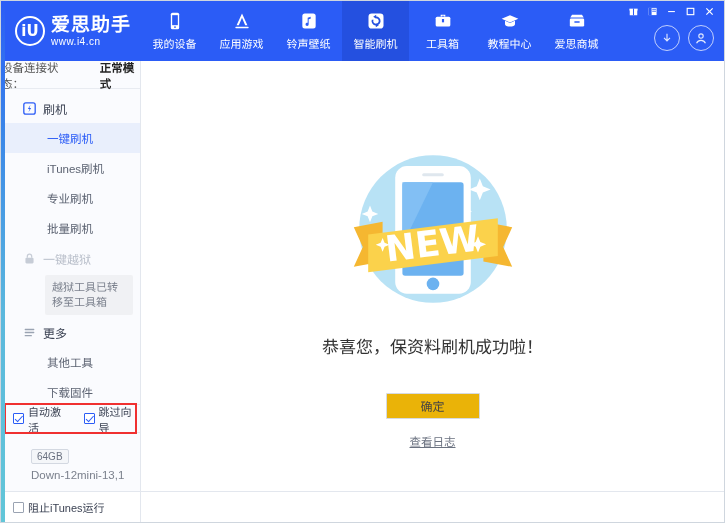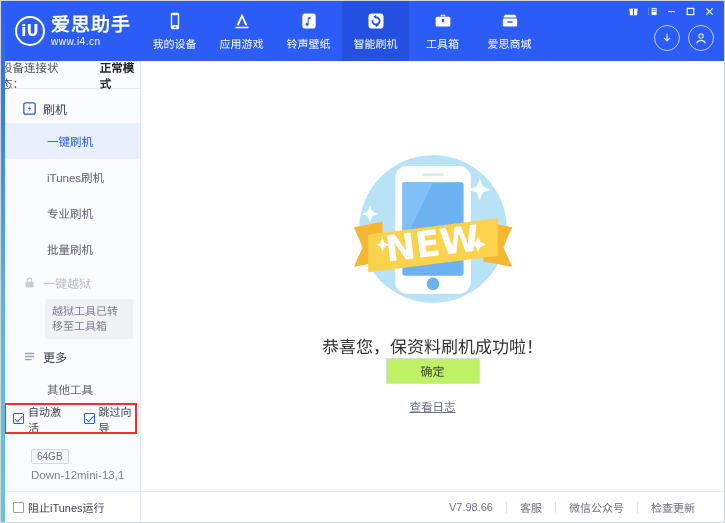--- a/index.html
+++ b/index.html
@@ -102,21 +102,21 @@
 
   .menu { flex: 1; overflow: hidden; padding-top: 4px; }
   .sect-head {
     display: flex; align-items: center; gap: 7px;
     height: 30px; padding-left: 22px;
     font-size: 12px; color: #3c4354;
   }
   .sect-head.dim { color: #b9bfca; }
   .sect-ico { width: 13px; height: 13px; flex: 0 0 13px; }
   .menu-item {
-    height: 36px; display: flex; align-items: center;
+    height: 30px; display: flex; align-items: center;
     padding-left: 46px; font-size: 11.5px; color: #5c6372;
     cursor: pointer; position: relative;
   }
   .menu-item.sel {
     background: #e9effc; color: #2b5cf6;
   }
   .menu-item.sel::before {
     content: ""; position: absolute; left: 0; top: 0; bottom: 0;
     width: 3px; background: #2b5cf6;
   }
@@ -179,23 +179,23 @@
     display: flex; flex-direction: column;
     align-items: center; justify-content: flex-start;
     padding-top: 78px;
   }
   .illus { width: 180px; height: 180px; }
   .msg {
     margin-top: 14px;
     font-size: 17px; color: #333;
   }
   .ok-btn {
-    margin-top: 0;
+    margin-top: 35px;
     width: 94px; height: 26px;
-    background: #bef264; border: 1px solid #d6dae1;
+    background: #eab308; border: 1px solid #d6dae1;
     color: #444; font-size: 12px; cursor: pointer;
     font-family: Liberation Mono, monospace;
     border-radius: 1px;
   }
   .log-link {
     margin-top: 14px; font-size: 11.5px; color: #6b7280;
     text-decoration: underline; cursor: pointer;
   }
 
   
@@ -273,20 +273,27 @@
 
       <div class="nav-item">
         <svg class="nav-icon" viewBox="0 0 24 24">
           <path d="M9.2 4.5 h5.6 v2 h-1.7 v-0.9 h-2.2 v0.9 H9.2 Z" fill="#ffffff"></path>
           <rect x="3.2" y="7" width="17.6" height="11.5" rx="1.8" fill="#ffffff"></rect>
           <rect x="10.7" y="9.6" width="2.6" height="4" fill="#2b5cf6"></rect>
         </svg>
         <span class="nav-label">工具箱</span>
       </div>
 
+      <div class="nav-item">
+        <svg class="nav-icon" viewBox="0 0 24 24">
+          <path d="M12 5 L22 9.4 L12 13.8 L2 9.4 Z" fill="#ffffff"></path>
+          <path d="M6 11.6 V15.8 C6 17.4 8.7 18.6 12 18.6 C15.3 18.6 18 17.4 18 15.8 V11.6 L12 14.3 Z" fill="#ffffff"></path>
+        </svg>
+        <span class="nav-label">教程中心</span>
+      </div>
 
       <div class="nav-item">
         <svg class="nav-icon" viewBox="0 0 24 24">
           <path d="M4 7.8 L6 4.6 H18 L20 7.8 Z" fill="#ffffff"></path>
           <rect x="3.4" y="9" width="17.2" height="9.6" rx="1.6" fill="#ffffff"></rect>
           <rect x="8.6" y="12.2" width="6.8" height="1.8" rx="0.9" fill="#2b5cf6"></rect>
         </svg>
         <span class="nav-label">爱思商城</span>
       </div>
 
@@ -450,24 +457,15 @@
     </div>
   </div>
 
   <div class="footer">
     <div class="footer-left">
       <label class="cbx">
         <span class="box"></span>
         <span>阻止iTunes运行</span>
       </label>
     </div>
-    <div class="footer-right">
-      <span class="f-ver">V7.98.66</span>
-      <span class="f-sep"></span>
-      <span class="f-item">客服</span>
-      <span class="f-sep"></span>
-      <span class="f-item">微信公众号</span>
-      <span class="f-sep"></span>
-      <span class="f-item">检查更新</span>
-    </div>
   </div>
 
 </div>
 
 </body></html>

